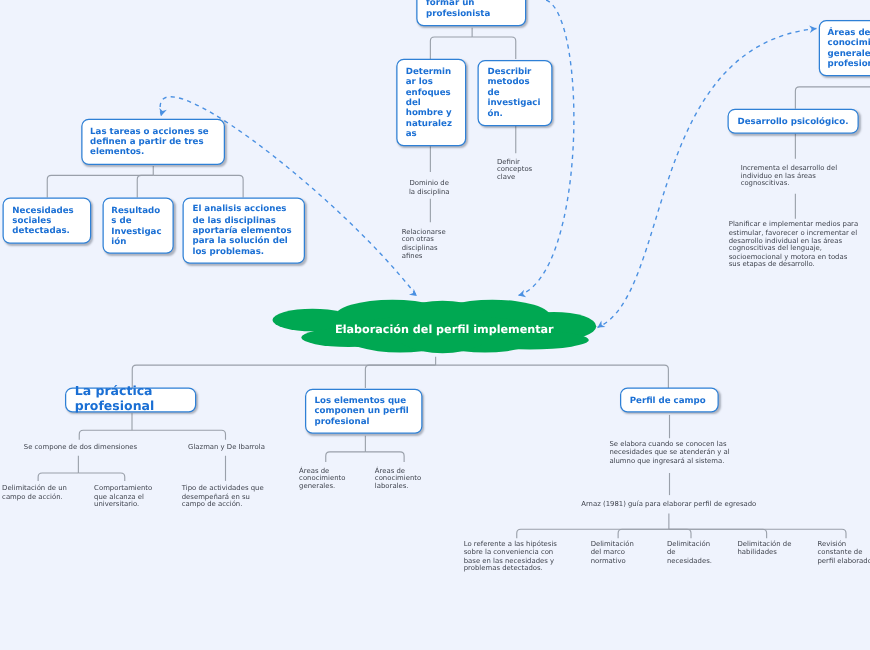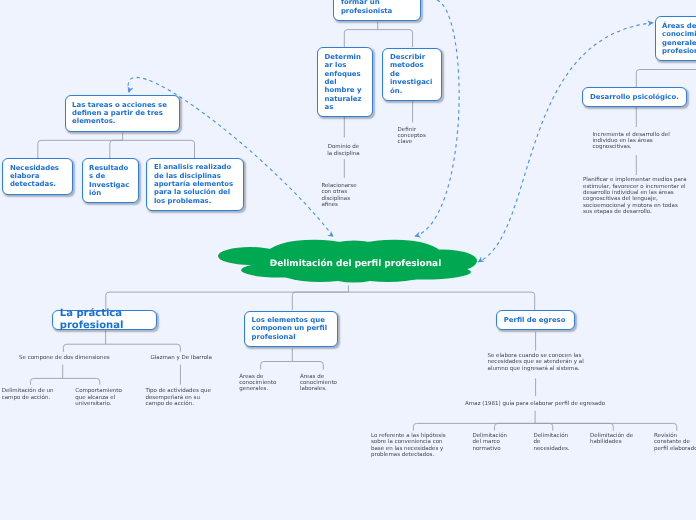--- a/index.html
+++ b/index.html
@@ -110,42 +110,42 @@
       <div class="node" style="left: 317px; top: 47.4px; width: 56px; height: 69.6px; font-size: 6.92px;">
         <span>Determinar los enfoques del hombre y naturalezas</span>
       </div>
       <div class="node" style="left: 382.4px; top: 47.5px; width: 60px; height: 53px; font-size: 6.92px;">
         <span>Describir metodos de investigación.</span>
       </div>
       <div class="node" style="left: 64.5px; top: 95px; width: 115.1px; height: 36.5px; font-size: 6.92px; justify-content: flex-end;">
         <span>Las tareas o acciones se definen a partir de tres elementos.</span>
       </div>
       <div class="node" style="left: 2.3px; top: 158px; width: 70.5px; height: 36.5px; font-size: 6.92px;">
-        <span>Necesidades elabora detectadas.</span>
+        <span>Necesidades sociales detectadas.</span>
       </div>
       <div class="node" style="left: 81.5px; top: 158px; width: 57.6px; height: 45px; font-size: 6.92px;">
         <span>Resultados de Investigación</span>
       </div>
       <div class="node" style="left: 146.4px; top: 157.6px; width: 97.5px; height: 53px; font-size: 6.92px;">
-        <span>El analisis realizado de las disciplinas aportaría elementos para la solución del los problemas.</span>
+        <span>El analisis acciones de las disciplinas aportaría elementos para la solución del los problemas.</span>
       </div>
       <div class="node" style="left: 654.5px; top: 16.2px; width: 75px; height: 44.8px; font-size: 6.92px;">
         <span>Áreas de conocimiento generales del profesionista</span>
       </div>
       <div class="node" style="left: 582.4px; top: 87.2px; width: 105px; height: 19.6px; font-size: 6.92px;">
         <span>Desarrollo psicológico.</span>
       </div>
       <div class="node" style="left: 52.2px; top: 310.4px; width: 105.1px; height: 19.6px; font-size: 10px;">
         <span>La práctica profesional</span>
       </div>
       <div class="node" style="left: 244px; top: 310.5px; width: 94px; height: 36px; font-size: 6.92px;">
         <span>Los elementos que componen un perfil profesional</span>
       </div>
       <div class="node" style="left: 496.2px; top: 310.4px; width: 79px; height: 19.6px; font-size: 6.92px;">
-        <span>Perfil de egreso</span>
+        <span>Perfil de campo</span>
       </div>
     </div>
   <div id="leaves">
       <div class="leaf c" style="left: 325.9px; top: 144.4px; width: 35px;">Dominio de la disciplina</div>
       <div class="leaf" style="left: 321.4px; top: 183.1px; width: 37px;">Relacionarse con otras disciplinas afines</div>
       <div class="leaf" style="left: 397.6px; top: 126.7px; width: 33px;">Definir conceptos clave</div>
       <div class="leaf" style="left: 592.5px; top: 131.7px; width: 80px;">Incrementa el desarrollo del individuo en las áreas cognoscitivas.</div>
       <div class="leaf" style="left: 583px; top: 177.3px; width: 104.5px;">Planificar e implementar medios para estimular,  favorecer o incrementar el desarrollo individual en las áreas cognoscitivas del lenguaje, socioemocional y motora en todas sus etapas de desarrollo.</div>
       <div class="leaf c" style="left: 18.4px; top: 354.5px; width: 92px;">Se compone de dos dimensiones</div>
       <div class="leaf" style="left: 1.7px; top: 388.3px; width: 54px;">Delimitación de un campo de acción.</div>
@@ -155,14 +155,14 @@
       <div class="leaf" style="left: 239.3px; top: 373.6px; width: 40px;">Áreas de conocimiento generales.</div>
       <div class="leaf" style="left: 299.9px; top: 373.6px; width: 40px;">Áreas de conocimiento laborales.</div>
       <div class="leaf" style="left: 487.5px; top: 353px; width: 97px;">Se elabora cuando se conocen las necesidades que se atenderán y al alumno que ingresará al sistema.</div>
       <div class="leaf c" style="left: 464px; top: 401px; width: 142px;">Arnaz (1981) guía para elaborar perfil de egresado</div>
       <div class="leaf" style="left: 371px; top: 433px; width: 77px;">Lo referente a las hipótesis sobre la conveniencia con base en las necesidades y problemas detectados.</div>
       <div class="leaf" style="left: 472.5px; top: 433px; width: 42px;">Delimitación del marco normativo</div>
       <div class="leaf" style="left: 533.5px; top: 433px; width: 40px;">Delimitación de necesidades.</div>
       <div class="leaf" style="left: 590px; top: 433px; width: 53px;">Delimitación de habilidades</div>
       <div class="leaf" style="left: 654px; top: 433px; width: 45px;">Revisión constante de perfil elaborado</div>
     </div>
-  <div class="cloudlabel" id="cloud-label">Delimitación del perfil profesional</div>
+  <div class="cloudlabel" id="cloud-label">Elaboración del perfil implementar</div>
 </div>
 
 </body></html>

